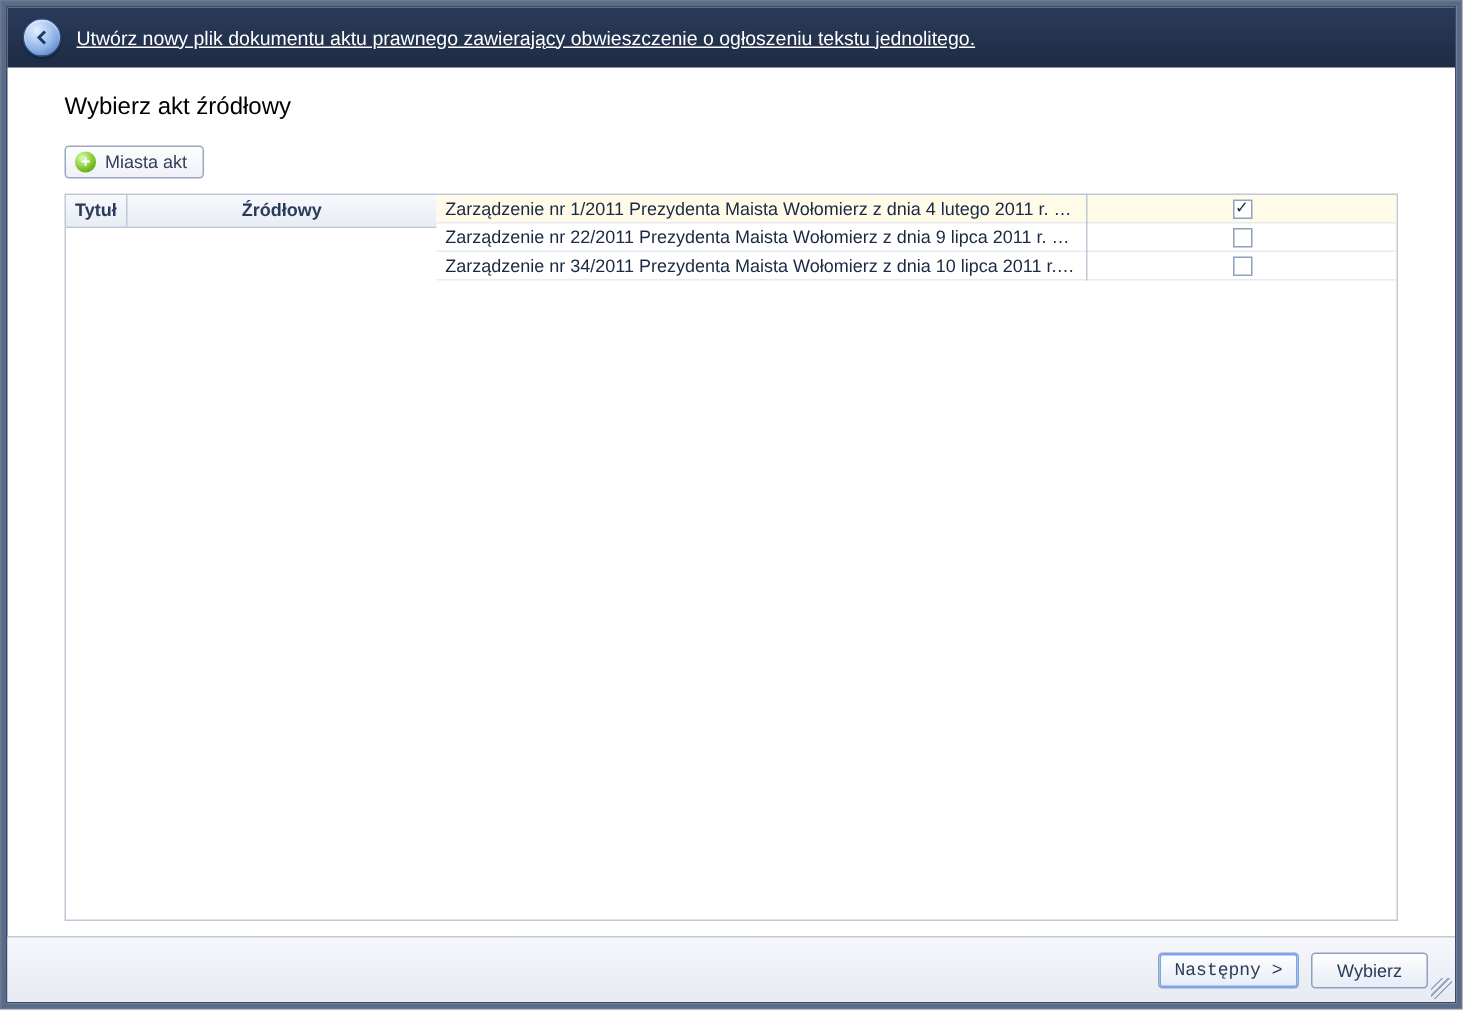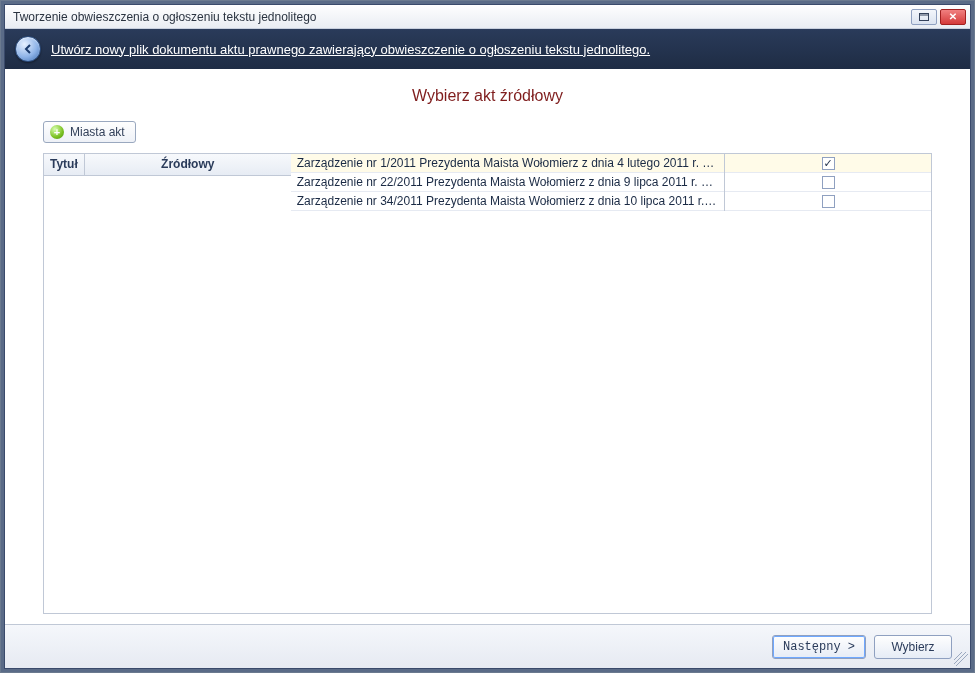--- a/index.html
+++ b/index.html
@@ -70,24 +70,23 @@
   }
   .header-text { font-size: 13px; text-decoration: underline; }
   .content {
     flex: 1;
     padding: 18px 38px 10px 38px;
     display: flex;
     flex-direction: column;
     overflow: hidden;
   }
   .section-title {
-    color: #7f1d1d;
+    color: #000000;
     font-size: 16px;
     margin-bottom: 16px;
-    text-align: center;
   }
   .addbtn {
     display: inline-flex;
     align-items: center;
     gap: 6px;
     height: 22px;
     padding: 0 10px 0 6px;
     border: 1px solid #9aa8bf;
     border-radius: 3px;
     background: linear-gradient(#fefefe,#eef1f7);
@@ -179,32 +178,20 @@
       linear-gradient(135deg, transparent 11px, #9aa8bf 11px, #9aa8bf 12px, transparent 12px),
       linear-gradient(135deg, transparent 5px, #9aa8bf 5px, #9aa8bf 6px, transparent 6px);
   }
   .underline-first::first-letter { text-decoration: underline; }
 </style>
 </head>
 <body>
 
 <div class="window">
 
-  <div class="titlebar">
-    <span class="title">Tworzenie obwieszczenia o ogłoszeniu tekstu jednolitego</span>
-    <div class="winbtns">
-      <div class="winbtn">
-        <svg width="10" height="8" viewBox="0 0 10 8">
-            <rect x="0.5" y="0.5" width="9" height="7" fill="none" stroke="#33415a"></rect>
-            <line x1="0.5" y1="2" x2="9.5" y2="2" stroke="#33415a"></line>
-          </svg>
-      </div>
-      <div class="winbtn close">✕</div>
-    </div>
-  </div>
 
   <div class="header">
     <div class="backicon">
       <svg width="14" height="14" viewBox="0 0 14 14">
           <path d="M9 3 L5 7 L9 11" fill="none" stroke="#1a3a6a" stroke-width="2"></path>
         </svg>
     </div>
     <div class="header-text">Utwórz nowy plik dokumentu aktu prawnego zawierający obwieszczenie o ogłoszeniu tekstu jednolitego.</div>
   </div>
 

